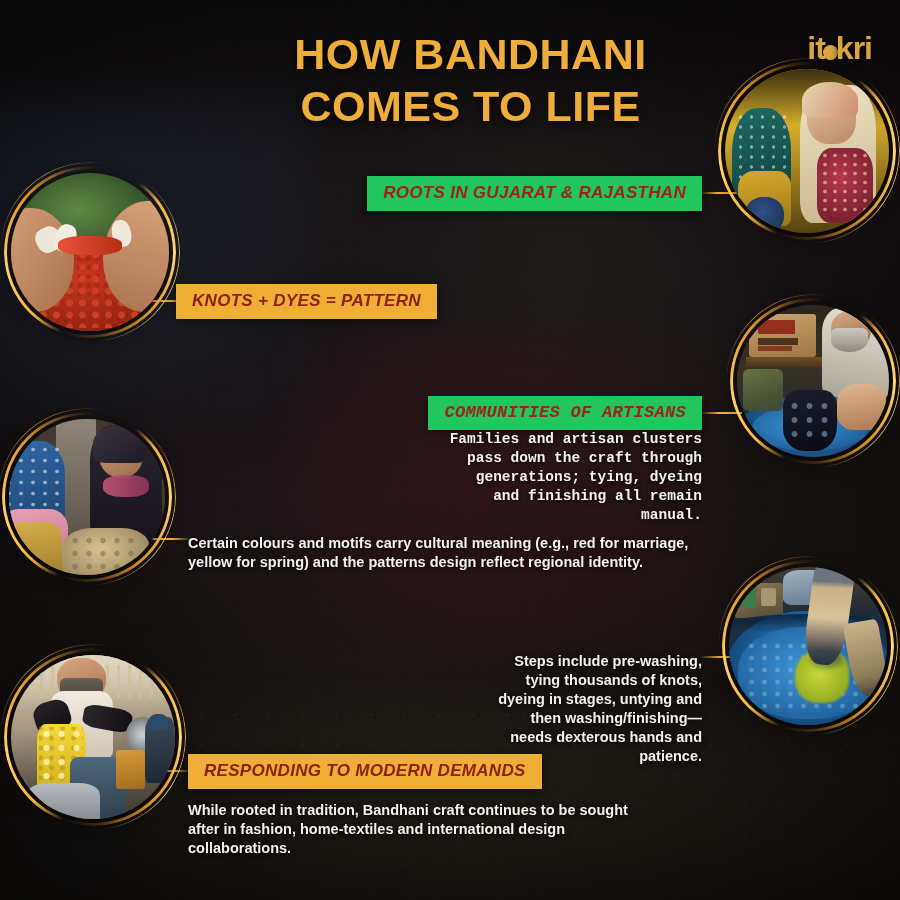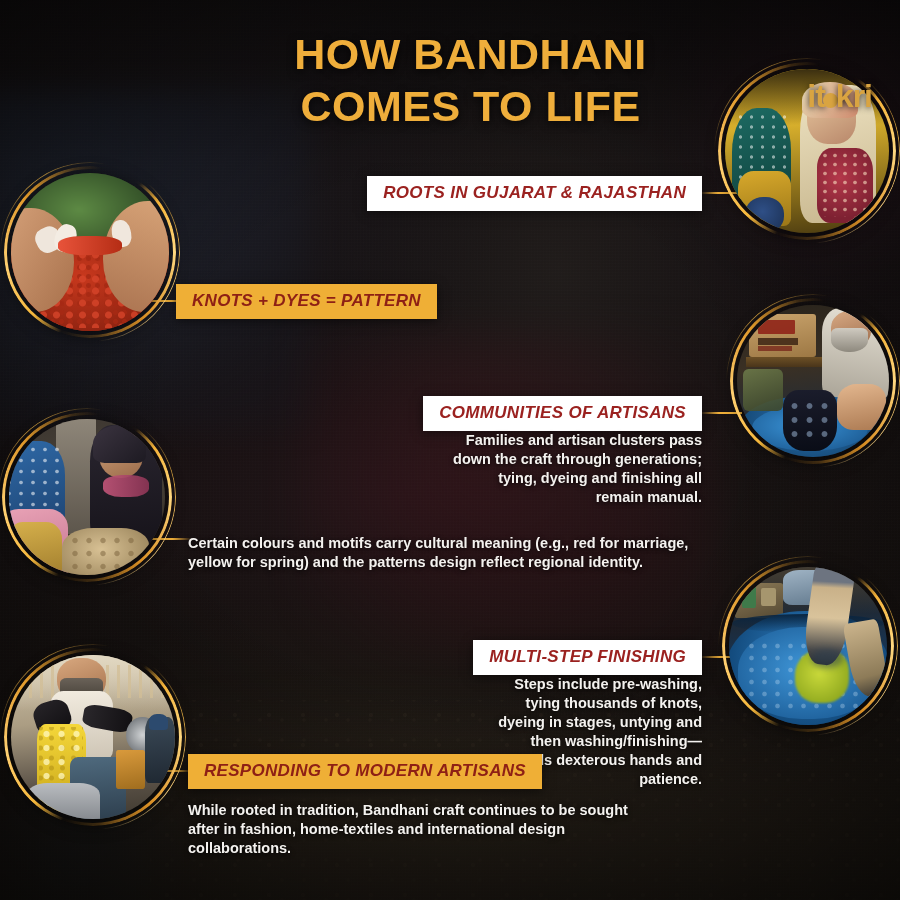--- a/index.html
+++ b/index.html
@@ -100,21 +100,20 @@
     color:#EFAE3B;
     text-shadow:0 2px 10px rgba(0,0,0,.75);
     margin-left:41px;
   }
 
   #logo {
     position:absolute; right:28px; top:30px; z-index:14;
     font-size:32px; font-weight:bold; letter-spacing:-1px;
     color:#D9A441;
     text-shadow:0 1px 6px rgba(0,0,0,.8);
-    margin-top:48px;
   }
   #logo .dot {
     display:inline-block; width:15px; height:15px; border-radius:50%;
     background:#D9A441; vertical-align:-1px; margin:0 -2px;
   }
 
   
   .photo {
     position:absolute; z-index:9;
     border-radius:50%;
@@ -264,36 +263,36 @@
   .section { position:absolute; z-index:11; }
   .banner {
     display:inline-block;
     padding:7px 16px 8px;
     font-style:italic; font-weight:bold;
     font-size:17px; letter-spacing:.3px;
     color:#9B1F1C;
     box-shadow:0 2px 10px rgba(0,0,0,.5);
     white-space:nowrap;
   }
-  .banner.cream { background:#ffffff; color:#9B2220; }
+  .banner.cream { background:#22c55e; color:#9B2220; }
   .banner.gold  { background:#EFAF36; color:#8E2015; }
 
   .body-text {
     margin-top:12px;
     font-size:14.5px; line-height:19px;
     font-weight:bold; color:#F4F2EF;
     text-shadow:0 1px 5px rgba(0,0,0,.85);
   }
   .align-right { text-align:right; }
   .align-left  { text-align:left; }
 
   
   #section-1 { left:398px; top:176px; width:304px; }
   #section-2 { left:176px; top:284px; width:462px; }
-  #section-3 { left:448px; top:396px; width:254px; }
+  #section-3 { left:448px; top:396px; width:254px;font-family:Liberation Mono, monospace; }
   #section-4 { left:188px; top:522px; width:502px; }
   #section-5 { left:498px; top:640px; width:204px; }
   #section-6 { left:188px; top:754px; width:470px; }
 
   #section-1 .banner, #section-3 .banner, #section-5 .banner { float:right; }
 </style>
 </head>
 <body>
 
 <div id="bg">
@@ -466,20 +465,19 @@
 <div class="section" id="section-3">
   <div class="banner cream">COMMUNITIES OF ARTISANS</div>
   <div class="body-text align-right">Families and artisan clusters pass down the craft through generations; tying, dyeing and finishing all remain manual.</div>
 </div>
 
 <div class="section" id="section-4">
   <div class="body-text align-left">Certain colours and motifs carry cultural meaning (e.g., red for marriage, yellow for spring) and the patterns design reflect regional identity.</div>
 </div>
 
 <div class="section" id="section-5">
-  <div class="banner cream">MULTI-STEP FINISHING</div>
   <div class="body-text align-right">Steps include pre-washing, tying thousands of knots, dyeing in stages, untying and then washing/finishing—needs dexterous hands and patience.</div>
 </div>
 
 <div class="section" id="section-6">
-  <div class="banner gold">RESPONDING TO MODERN ARTISANS</div>
+  <div class="banner gold">RESPONDING TO MODERN DEMANDS</div>
   <div class="body-text align-left">While rooted in tradition, Bandhani craft continues to be sought after in fashion, home-textiles and international design collaborations.</div>
 </div>
 
 </body></html>

